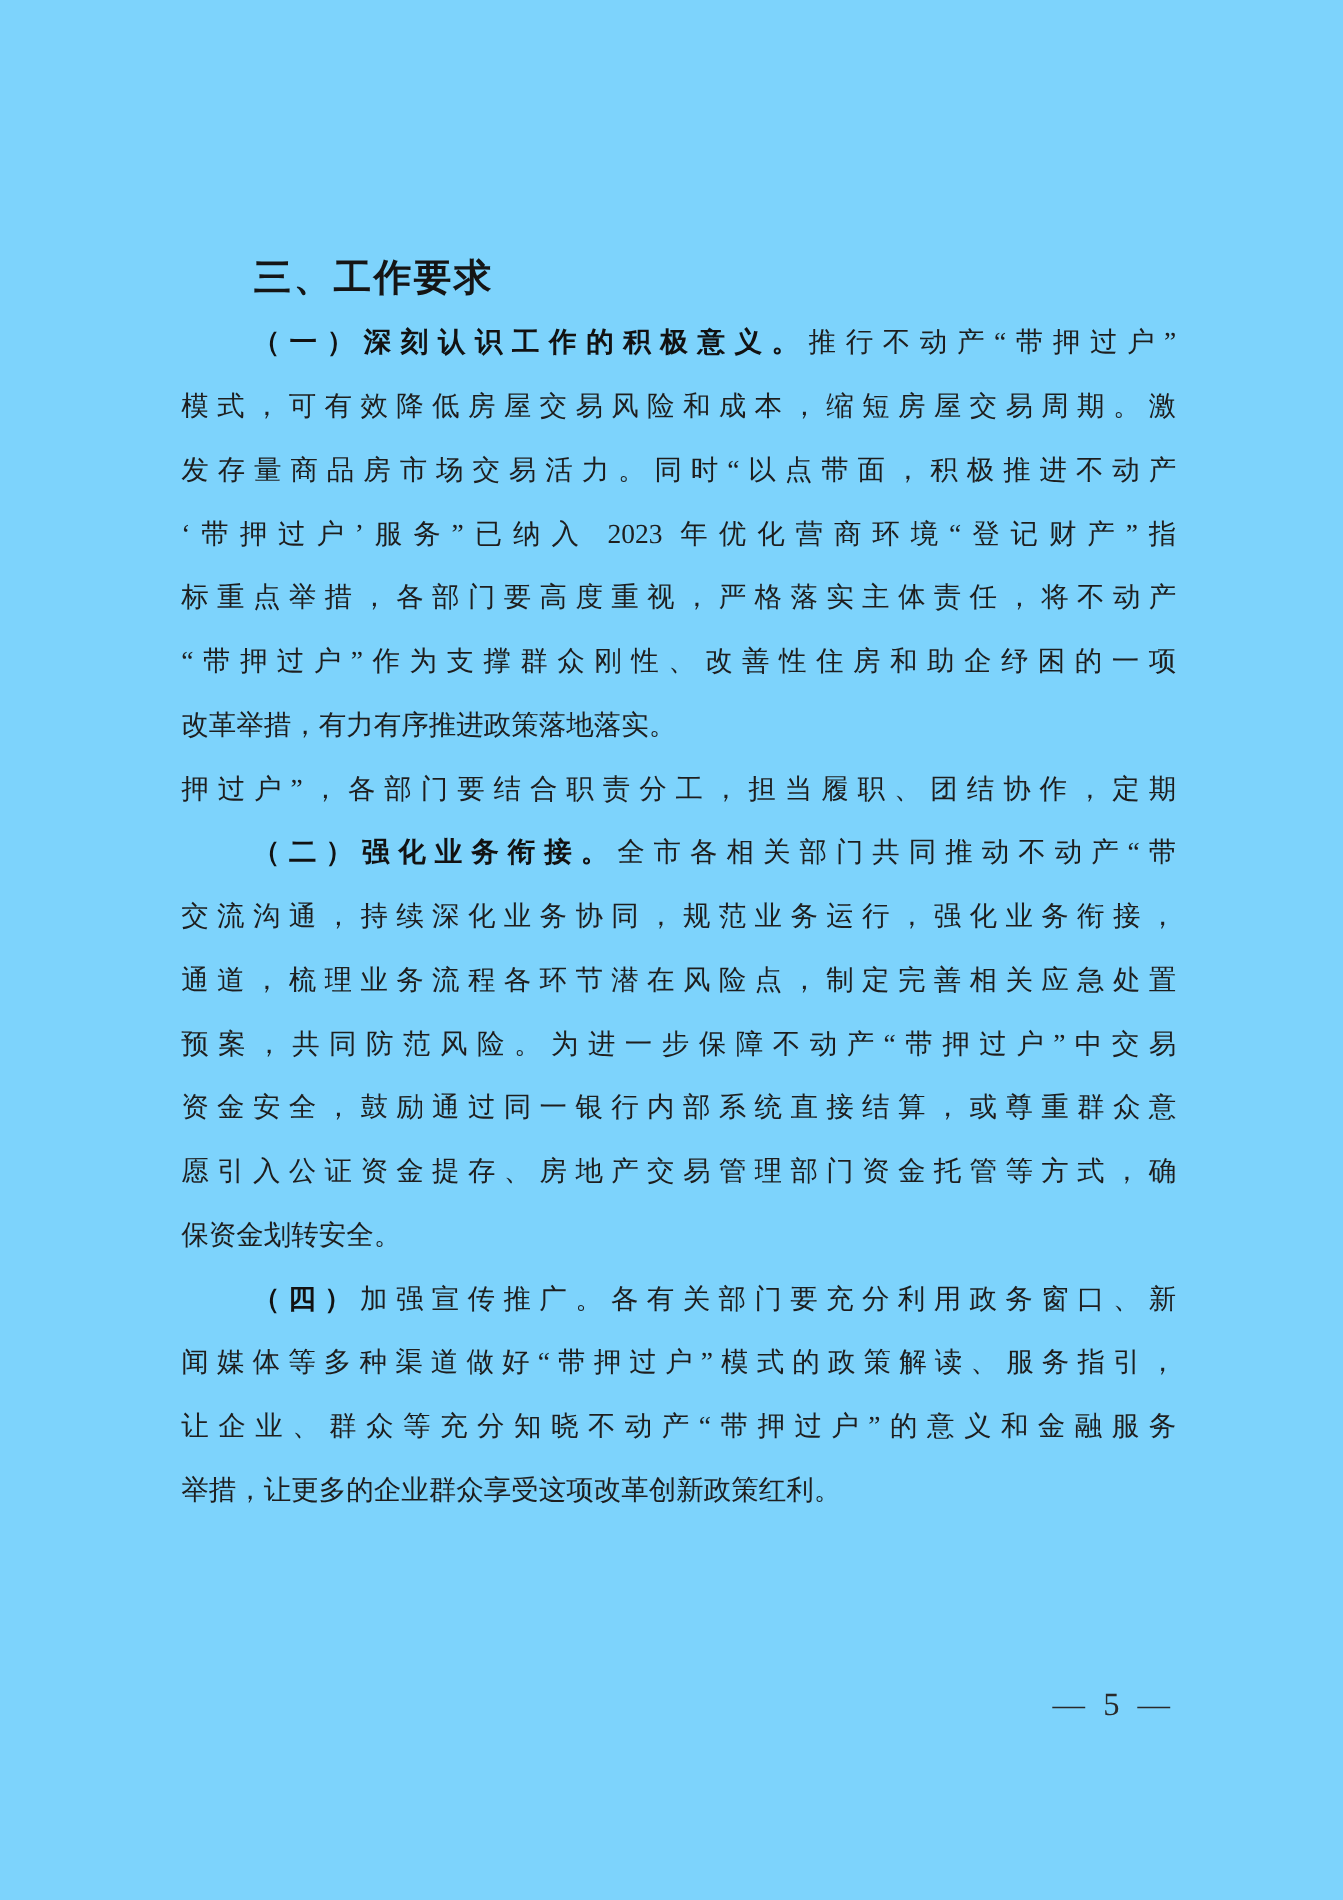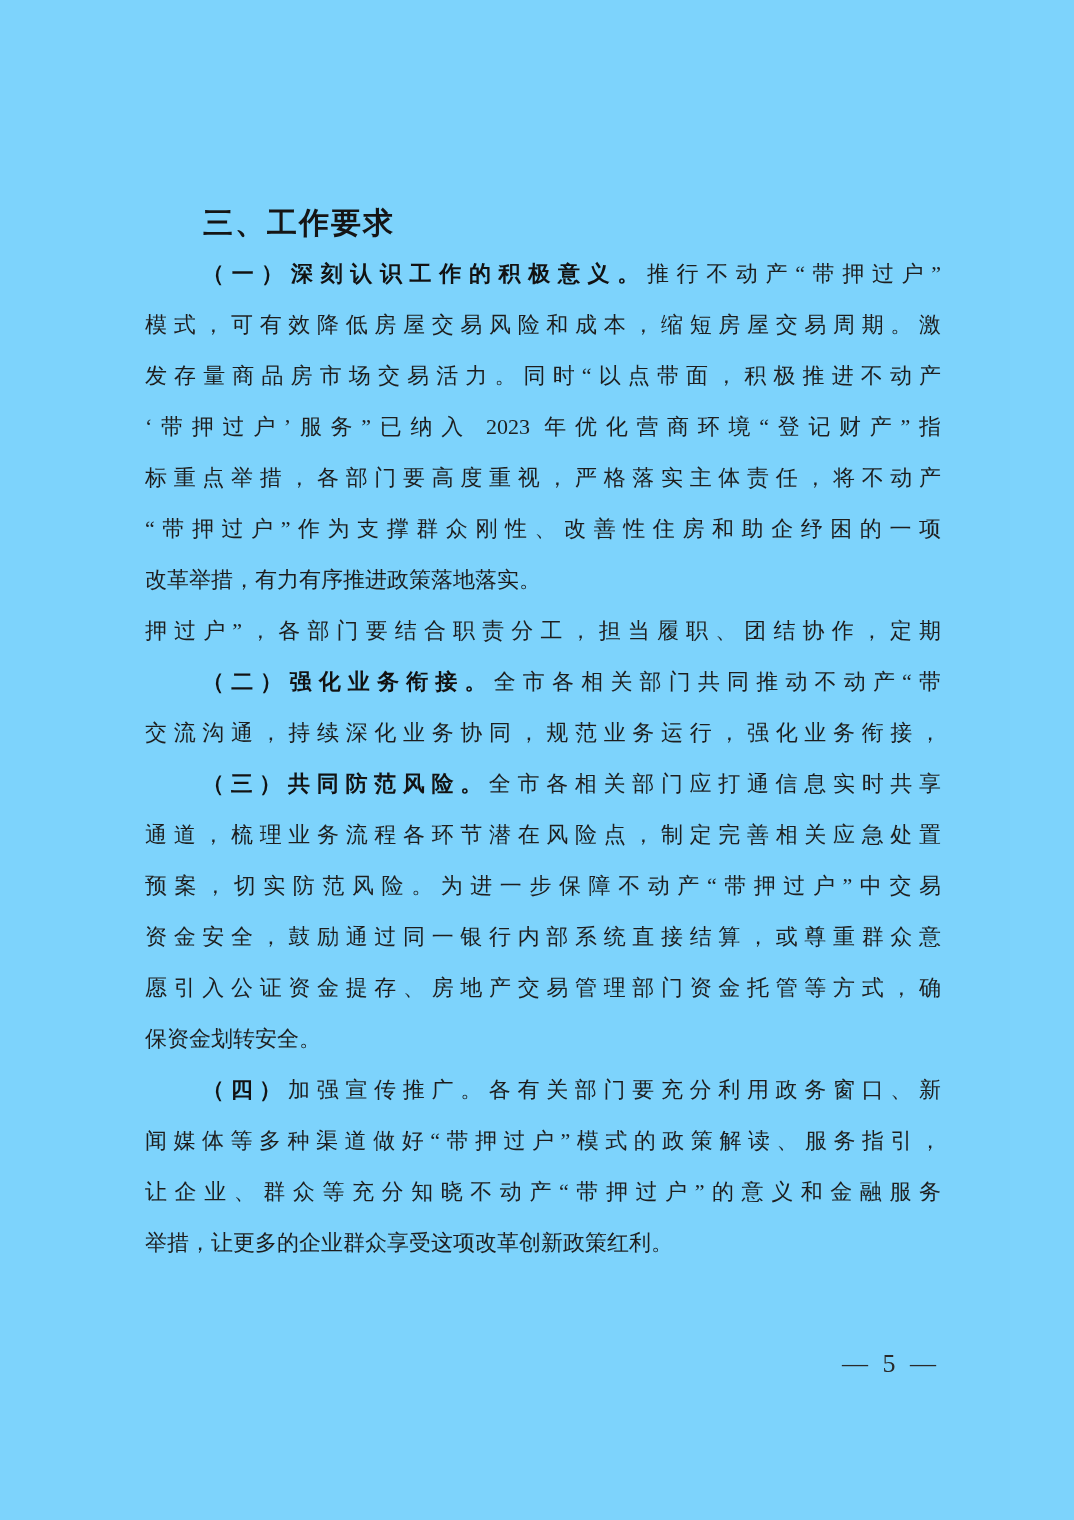--- a/index.html
+++ b/index.html
@@ -84,23 +84,22 @@
       <div class="line last">改革举措，有力有序推进政策落地落实。</div>
     </div>
 
     <div class="para">
       <div class="line">押过户”，各部门要结合职责分工，担当履职、团结协作，定期</div>
       <div class="line first"><span class="b">（二）</span><span class="b">强化业务衔接。</span><span>全市各相关部门共同推动不动产“带</span></div>
       <div class="line">交流沟通，持续深化业务协同，规范业务运行，强化业务衔接，</div>
     </div>
 
     <div class="para">
-      <div class="line first"><span class="b">（三）</span><span class="b">共同防范风险。</span><span>全市各相关部门应打通信息实时共享</span></div>
       <div class="line">通道，梳理业务流程各环节潜在风险点，制定完善相关应急处置</div>
-      <div class="line">预案，切实防范风险。为进一步保障不动产“带押过户”中交易</div>
+      <div class="line">预案，共同防范风险。为进一步保障不动产“带押过户”中交易</div>
       <div class="line">资金安全，鼓励通过同一银行内部系统直接结算，或尊重群众意</div>
       <div class="line">愿引入公证资金提存、房地产交易管理部门资金托管等方式，确</div>
       <div class="line last">保资金划转安全。</div>
     </div>
 
     <div class="para">
       <div class="line first"><span class="b">（四）</span><span>加强宣传推广。</span><span>各有关部门要充分利用政务窗口、新</span></div>
       <div class="line">闻媒体等多种渠道做好“带押过户”模式的政策解读、服务指引，</div>
       <div class="line">让企业、群众等充分知晓不动产“带押过户”的意义和金融服务</div>
       <div class="line last">举措，让更多的企业群众享受这项改革创新政策红利。</div>

